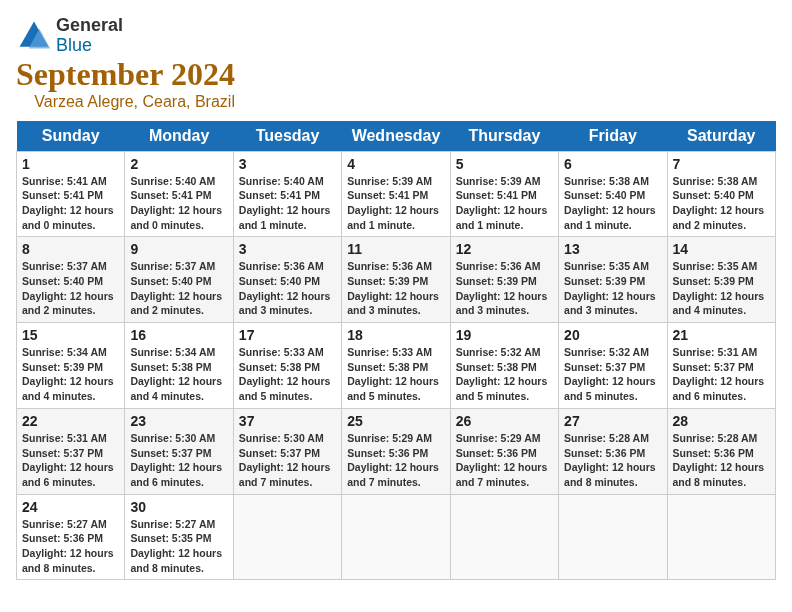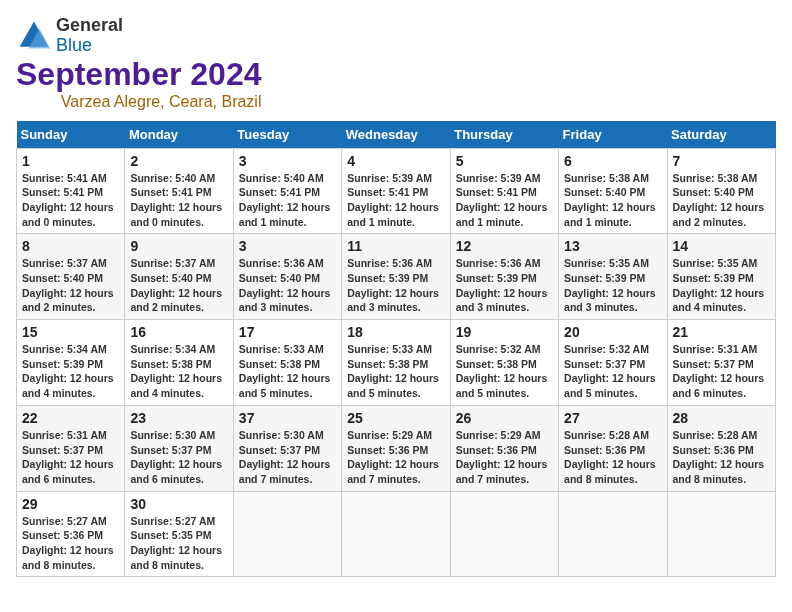--- a/index.html
+++ b/index.html
@@ -40,37 +40,38 @@
     .logo-icon {
       width: 36px;
       height: 36px;
     }
     .title-block {
       text-align: right;
     }
     .month-title {
       font-size: 32px;
       font-weight: bold;
-      color: #4c1d95;
+      color: #a16207;
+      font-family: Liberation Serif, serif;
     }
     .location {
       font-size: 16px;
       color: #a16207;
     }
     table {
       width: 100%;
       border-collapse: collapse;
       font-size: 11px;
     }
     th {
       background-color: #1a6eb5;
       color: #fff;
       padding: 6px 4px;
-      text-align: left;
-      font-size: 13px;
+      text-align: center;
+      font-size: 16px;
       font-weight: bold;
     }
     td {
       border: 1px solid #ccc;
       padding: 4px 5px;
       vertical-align: top;
       width: calc(100% / 7);
       height: 80px;
       background: #fff;
     }
@@ -357,21 +358,21 @@
         <span class="day-num">28</span>
         <div class="day-info">
           Sunrise: 5:28 AM<br>
           Sunset: 5:36 PM<br>
           Daylight: 12 hours and 8 minutes.
         </div>
       </td>
       </tr>
       <tr class="last-row">
         <td>
-        <span class="day-num">29</span>
+        <span class="day-num">24</span>
         <div class="day-info">
           Sunrise: 5:27 AM<br>
           Sunset: 5:36 PM<br>
           Daylight: 12 hours and 8 minutes.
         </div>
       </td>
         <td>
         <span class="day-num">30</span>
         <div class="day-info">
           Sunrise: 5:27 AM<br>

